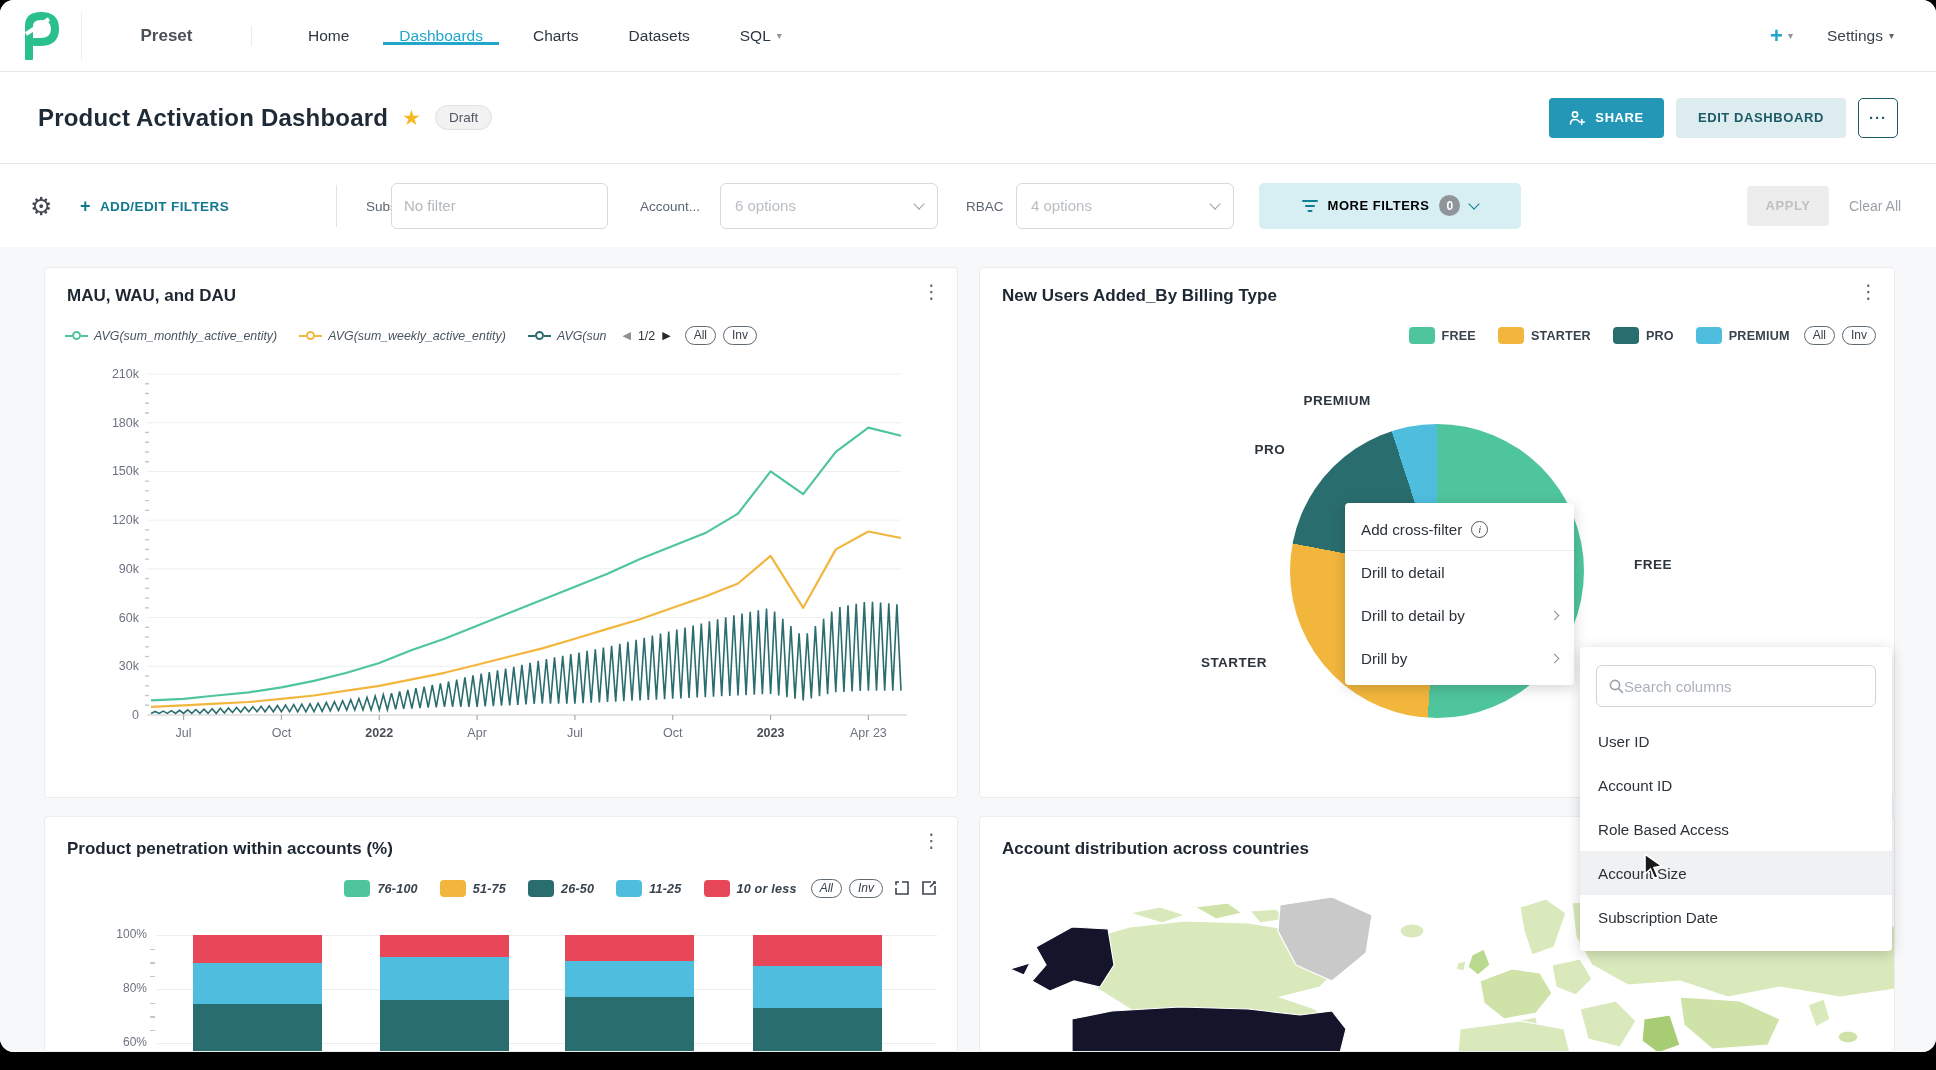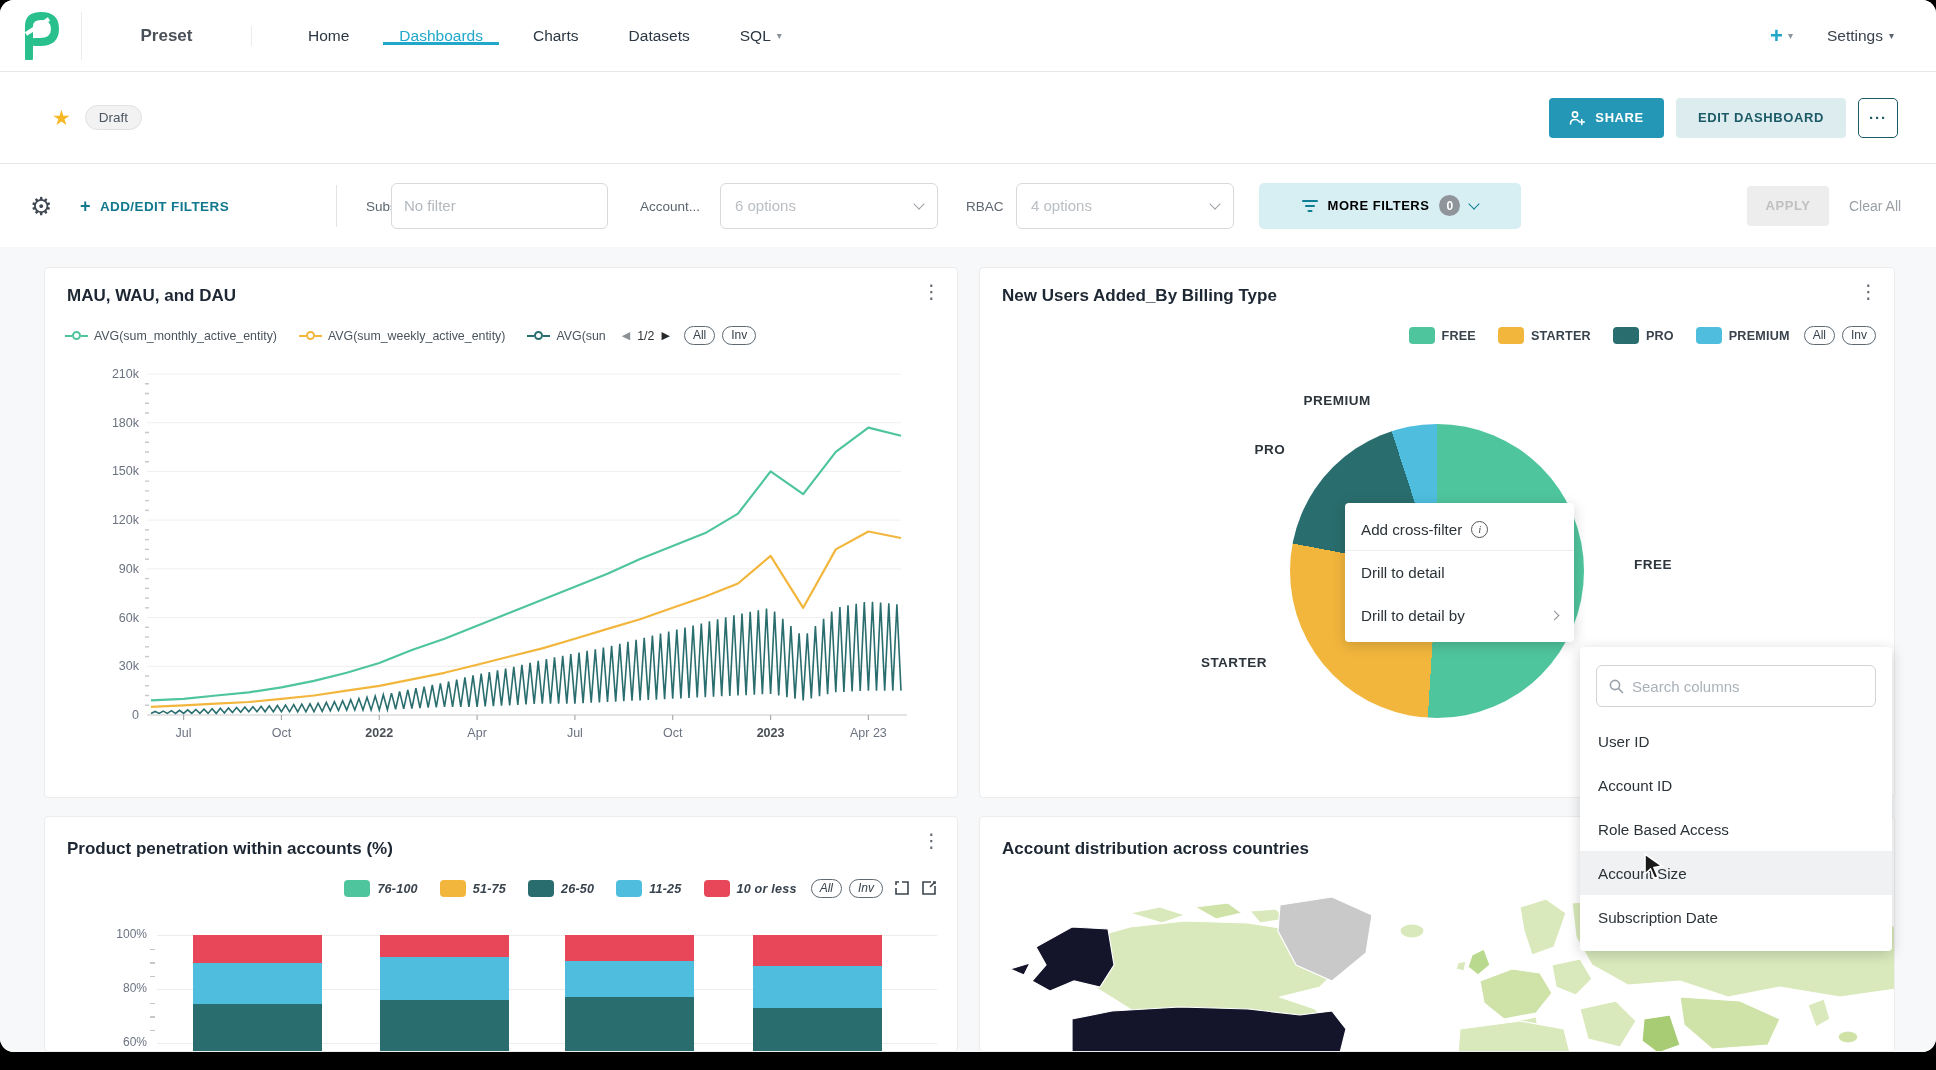--- a/index.html
+++ b/index.html
@@ -63,21 +63,21 @@
   .card1 { left:44px; top:20px;  width:914px; height:531px; }
   .card2 { left:979px; top:20px; width:916px; height:531px; }
   .card3 { left:44px; top:569px; width:914px; height:236px; }
   .card4 { left:979px; top:569px; width:916px; height:236px; }
   .card-title { position:absolute; left:22px; top:18px; font-size:17px; font-weight:bold; color:#1d2733; }
   .kebab { position:absolute; right:16px; top:14px; font-size:19px; color:#5f6670; cursor:pointer; line-height:1; }
 
   
   .legend-row { position:absolute; left:0; right:0; display:flex; align-items:center; font-size:12.4px; color:#4a545e; }
   .lg-items { display:flex; align-items:center; gap:22px; }
-  .lg1-item { display:flex; align-items:center; gap:6px; cursor:pointer; }
+  .lg1-item { display:flex; align-items:center; gap:6px; cursor:pointer;font-style:italic; }
   .lg1-marker { display:flex; align-items:center; }
   .lg1-marker .ln { width:7px; height:2px; background:currentColor; }
   .lg1-marker .cir { width:9px; height:9px; border:2.2px solid currentColor; border-radius:50%; }
   .pager { display:flex; align-items:center; gap:7px; margin-left:16px; font-size:12.4px; color:#333; }
   .pg-prev { color:#8a9096; font-size:11px; cursor:pointer; }
   .pg-next { color:#24292e; font-size:11px; cursor:pointer; }
   .pill { border:1.6px solid #5f6a72; border-radius:11px; padding:1px 8px 2px; font-size:12px; color:#39434d; cursor:pointer; }
   .pills { display:flex; gap:7px; margin-left:14px; }
   .lg2-item { display:flex; align-items:center; gap:7px; cursor:pointer; }
   .swatch { width:26px; height:17px; border-radius:4px; }
@@ -88,21 +88,21 @@
   .pie-label { position:absolute; transform:translate(-50%,-50%); font-size:13.5px; font-weight:bold; color:#2c343c; letter-spacing:.5px; }
 
   
   .ctx-menu { position:absolute; left:1345px; top:503px; width:229px; background:#fff; border-radius:4px; box-shadow:0 3px 14px rgba(0,0,0,.18); padding:5px 0; z-index:40; }
   .ctx-item { height:43px; display:flex; align-items:center; padding:0 16px; font-size:15.2px; color:#2b3238; cursor:pointer; }
   .ctx-item .grow { flex:1; }
   .ctx-item.divided { border-bottom:1px solid #ededed; }
   .info-dot { width:17px; height:17px; border:1.4px solid #555; border-radius:50%; font-size:11px; color:#555; display:flex; align-items:center; justify-content:center; margin-left:9px; font-family:"Liberation Serif",serif; font-style:italic; }
   .sub-chev { width:7px; height:7px; border-right:1.6px solid #8a8f94; border-bottom:1.6px solid #8a8f94; transform:rotate(-45deg); }
   .col-menu { position:absolute; left:1580px; top:647px; width:312px; background:#fff; border-radius:4px; box-shadow:0 3px 14px rgba(0,0,0,.18); padding:18px 0 12px; z-index:41; }
-  .search-box { margin:0 16px 12px; height:42px; border:1px solid #cfd4d9; border-radius:6px; display:flex; align-items:center; padding:0 12px; gap:8px; }
+  .search-box { margin:0 16px 12px; height:42px; border:1px solid #cfd4d9; border-radius:6px; display:flex; align-items:center; padding:0 12px; gap:0; }
   .search-box input { border:none; outline:none; flex:1; font-size:15px; color:#444; font-family:inherit; }
   .search-box input::placeholder { color:#aab1b8; }
   .col-item { height:44px; display:flex; align-items:center; padding:0 18px; font-size:15.2px; color:#2b3238; cursor:pointer; }
   .col-item.hl { background:#f0f1f2; }
 
   .cursor-svg { position:absolute; left:1643px; top:853px; z-index:60; }
 
   .axis-label { position:absolute; font-size:12px; color:#6b7280; }
   .gridline { position:absolute; height:1px; background:#ededed; }
   .minor-tick { position:absolute; width:5px; height:1.6px; background:#c4c8cc; }
@@ -134,20 +134,21 @@
         <span class="tri">▾</span>
       </div>
       <div class="settings-btn">
         <span>Settings</span>
         <span class="tri">▾</span>
       </div>
     </div>
   </header>
 
   <div class="titlebar">
+    <h1 class="page-title">Product Activation Dashboard</h1>
     <span class="fav-star">★</span>
     <span class="draft-pill">Draft</span>
     <div class="titlebar-actions">
       <button class="btn-share">
         <svg width="17" height="16" viewBox="0 0 17 16">
           <circle cx="6" cy="4.5" r="2.6" fill="none" stroke="#fff" stroke-width="1.6"></circle>
           <path d="M1.5 14 Q1.5 9.5 6 9.5 Q8.5 9.5 9.8 11" fill="none" stroke="#fff" stroke-width="1.6" stroke-linecap="round"></path>
           <path d="M12.8 9.5 V14.5 M10.3 12 H15.3" stroke="#fff" stroke-width="1.6" stroke-linecap="round"></path>
         </svg>
         <span>SHARE</span>
@@ -460,20 +461,25 @@
       </div>
       <div class="ctx-item">
         <div>Drill to detail</div>
         <div class="grow"></div>
       </div>
       <div class="ctx-item">
         <div>Drill to detail by</div>
         <div class="grow"></div>
         <div class="sub-chev"></div>
       </div>
+      <div class="ctx-item">
+        <div>Drill by</div>
+        <div class="grow"></div>
+        <div class="sub-chev"></div>
+      </div>
     </div>
 
   <div class="col-menu">
     <div class="search-box">
       <svg width="15" height="15" viewBox="0 0 15 15">
         <circle cx="6" cy="6" r="4.6" fill="none" stroke="#9aa2aa" stroke-width="1.6"></circle>
         <path d="M9.6 9.6 L13.5 13.5" stroke="#9aa2aa" stroke-width="1.6" stroke-linecap="round"></path>
       </svg>
       <input placeholder="Search columns" style="">
     </div>

